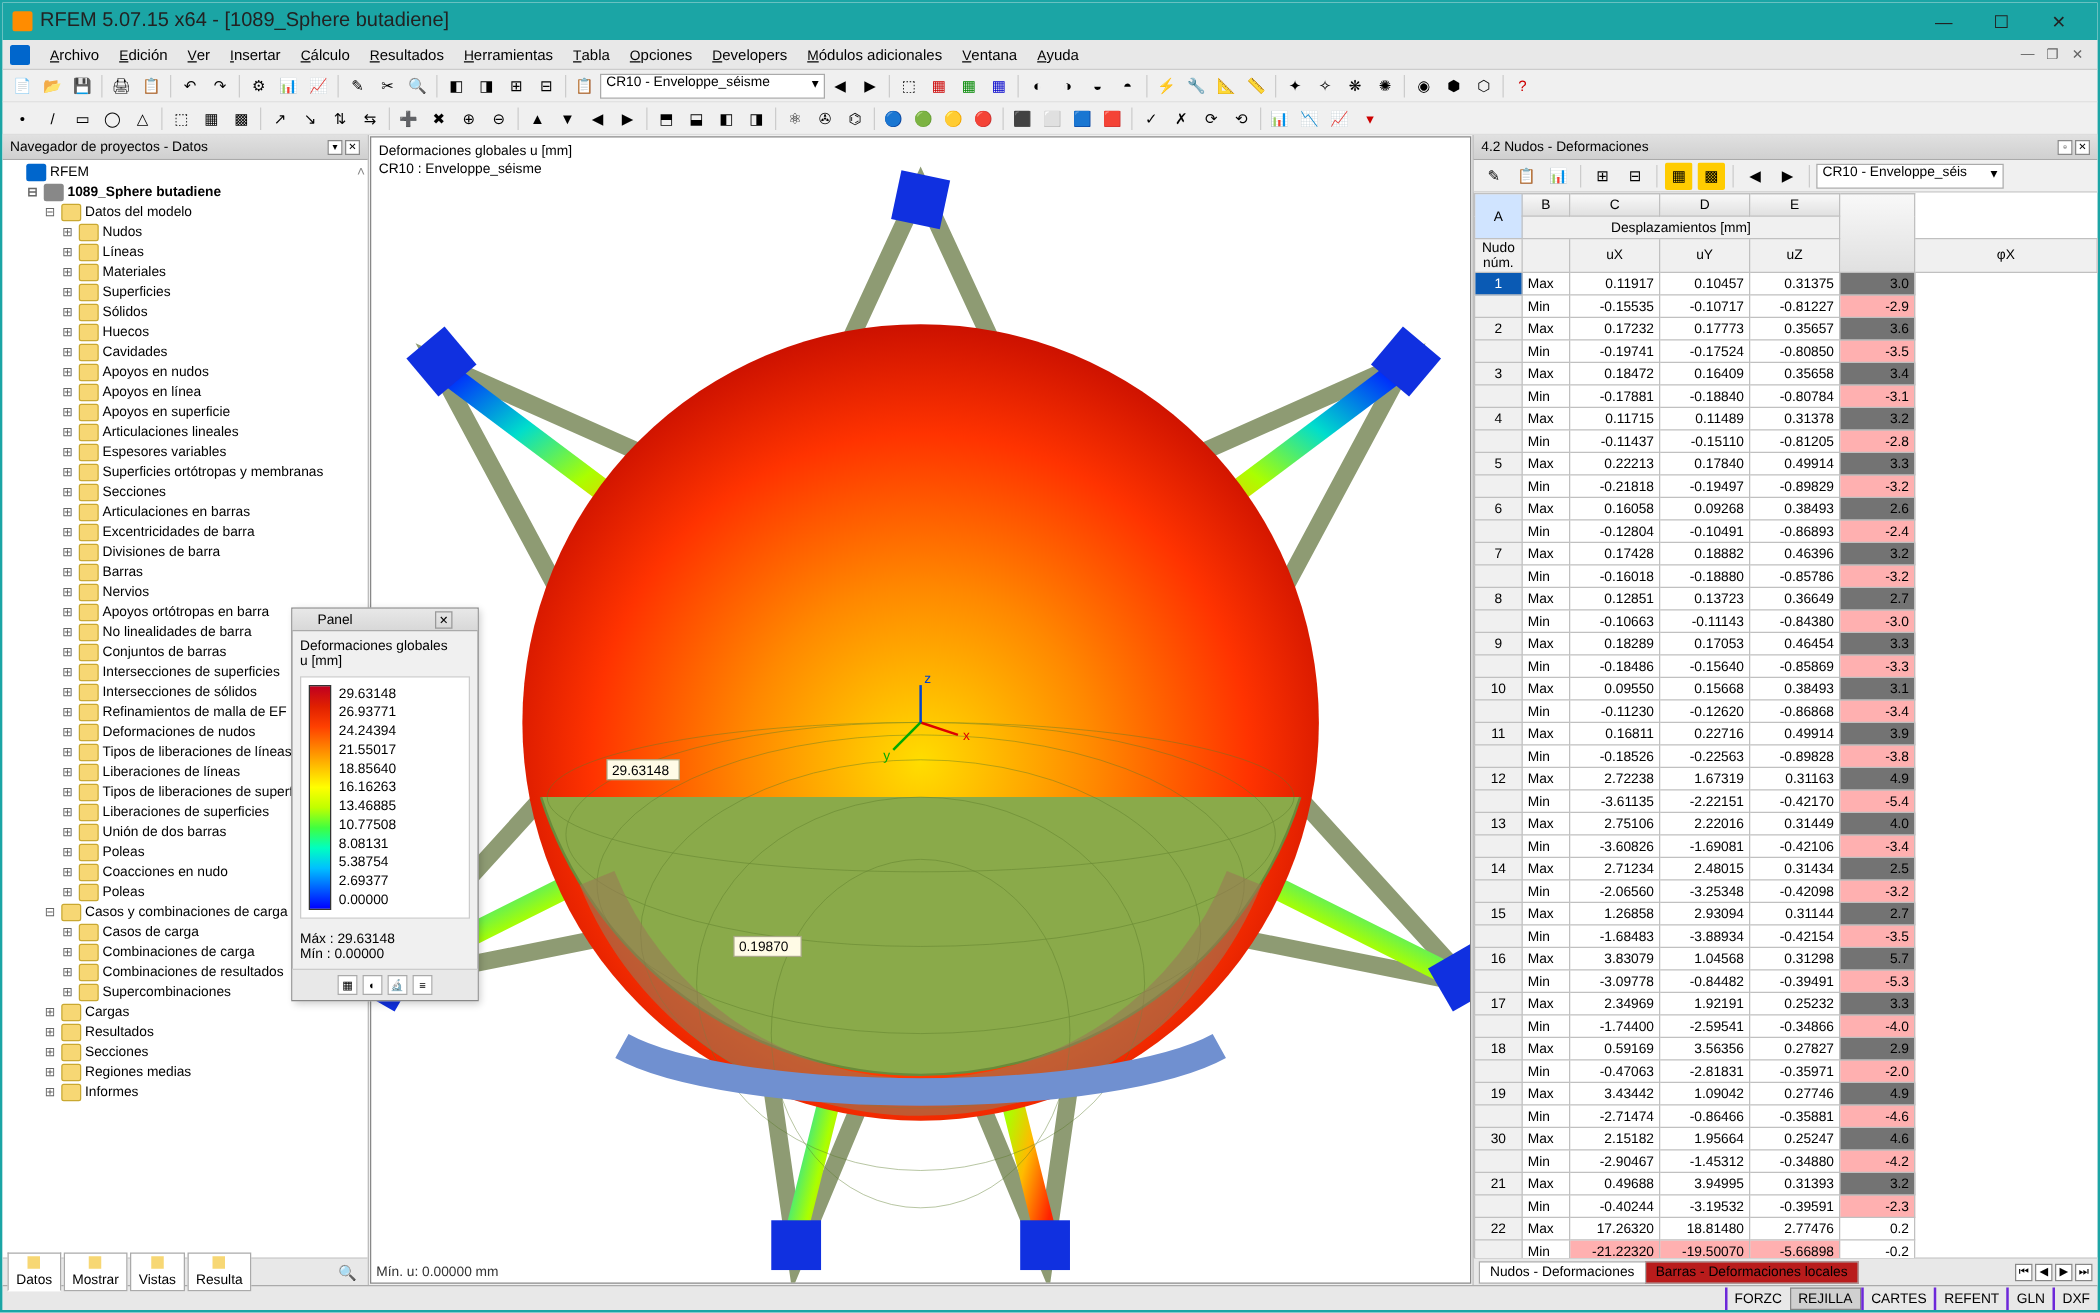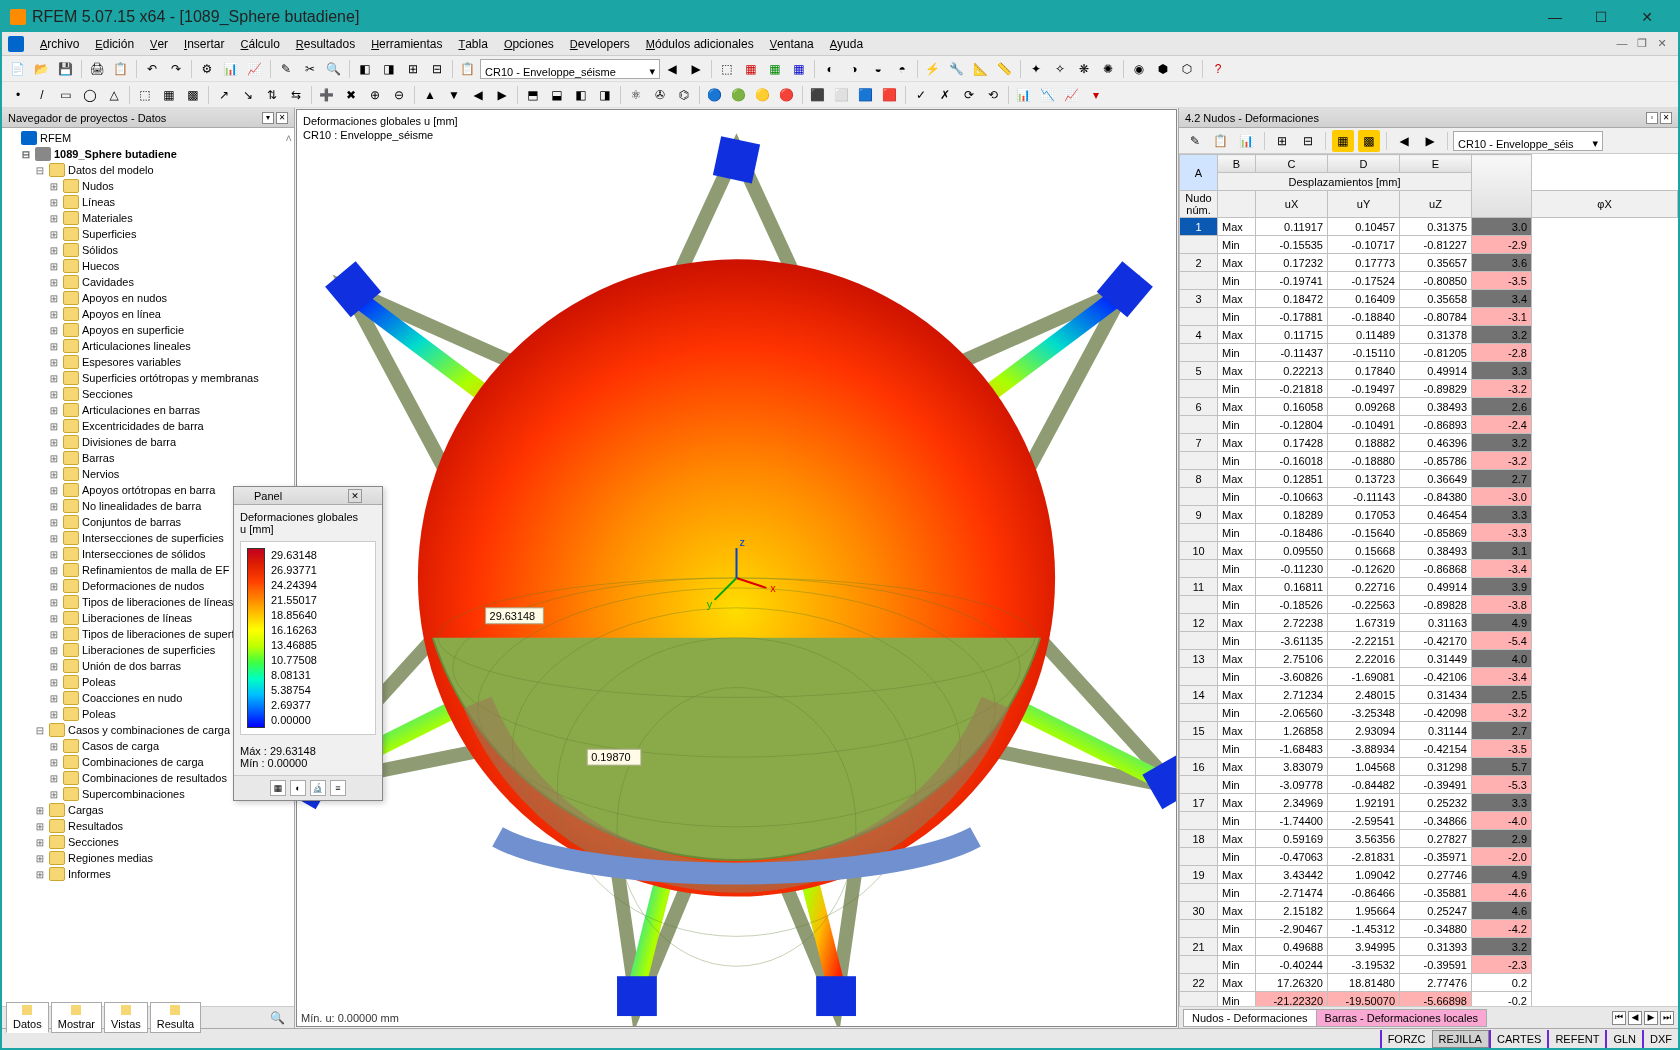--- a/index.html
+++ b/index.html
@@ -16,21 +16,21 @@
 .menubar .mlogo { width: 16px; height: 16px; background: #0066cc; border-radius: 2px; margin-right: 8px; }
 .menubar .mitem { padding: 2px 8px; font-size: 12px; }
 .menubar .mitem u { text-decoration: underline; }
 .menubar .mdi { margin-left: auto; display: flex; }
 .menubar .mdi span { width: 20px; text-align: center; color: #666; }
 
 
 .toolbar { background: #f0f0f0; height: 26px; display: flex; align-items: center; padding: 0 4px; border-bottom: 1px solid #ddd; }
 .tbtn { width: 22px; height: 22px; margin: 0 1px; display: inline-flex; align-items: center; justify-content: center; border: 1px solid transparent; border-radius: 2px; font-size: 12px; }
 .tsep { width: 1px; height: 18px; background: #ccc; margin: 0 3px; }
-.tcombo { height: 20px; border: 1px solid #aaa; background: #fff; padding: 0 4px; font-size: 11px; min-width: 180px; display: inline-flex; align-items: flex-end; }
+.tcombo { height: 20px; border: 1px solid #aaa; background: #fff; padding: 0 4px; font-size: 11px; min-width: 180px; display: inline-flex; align-items: flex-start; }
 .tcombo .arr { margin-left: auto; }
 
 
 .main { display: flex; height: calc(100% - 30px - 24px - 26px - 26px - 20px); }
 .leftpane { width: 293px; background: #f8f8f8; border-right: 1px solid #aaa; display: flex; flex-direction: column; }
 .centerpane { flex: 1; background: #fff; position: relative; border: 1px solid #888; margin: 1px; }
 .rightpane { width: 500px; background: #fff; border-left: 1px solid #aaa; display: flex; flex-direction: column; }
 
 
 .panehdr { background: linear-gradient(#e0e0e0,#d0d0d0); height: 20px; display: flex; align-items: center; padding: 0 6px; border-bottom: 1px solid #aaa; font-size: 11px; }
@@ -81,21 +81,21 @@
 table.data th.colh { background: linear-gradient(#f8f8f8,#e0e0e0); }
 table.data td { text-align: right; background: #fff; }
 table.data td.rowh { background: #f0f0f0; text-align: center; }
 table.data td.sel { background: #0a5ab4; color: #fff; }
 table.data td.hl-red { background: #ffb0b0; }
 table.data td.hl-blue { background: #737373; }
 col.cn { width: 38px; } col.cs { width: 38px; } col.cv { width: 72px; } col.cp { width: 60px; }
 
 
 .rbtabs { height: 22px; display: flex; align-items: center; background: #e8e8e8; border-top: 1px solid #ccc; padding: 0 4px; }
-.rtab { padding: 2px 8px; border: 1px solid #aaa; background: #f9a8d4; font-size: 11px; margin-right: -1px; }
+.rtab { padding: 2px 8px; border: 1px solid #aaa; background: #b91c1c; font-size: 11px; margin-right: -1px; }
 .rtab.act { background: #fff; }
 .rbtabs .nav { margin-left: auto; display: flex; gap: 2px; }
 .rbtabs .nav span { width: 14px; height: 14px; border: 1px solid #888; font-size: 9px; text-align: center; background: #fff; }
 
 
 .statusbar { height: 20px; background: #e8e8e8; border-top: 1px solid #aaa; display: flex; align-items: center; font-size: 11px; }
 .statusbar .cells { margin-left: auto; display: flex; }
 .statusbar .cell { border-left: 2px solid #6d28d9; padding: 0 6px; height: 18px; display: flex; align-items: center; }
 .statusbar .cell.act { background: #d0d0d0; border: 1px solid #888; }
 </style>

